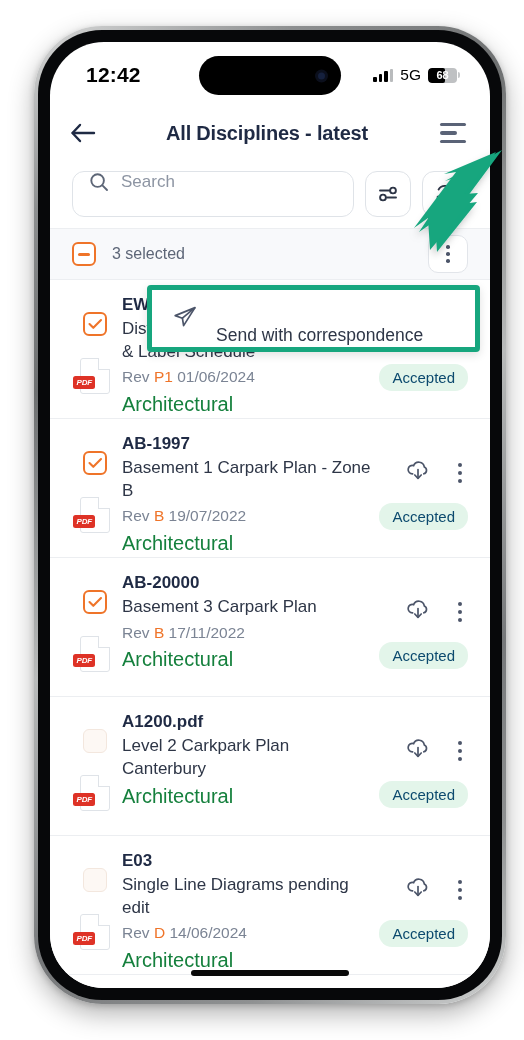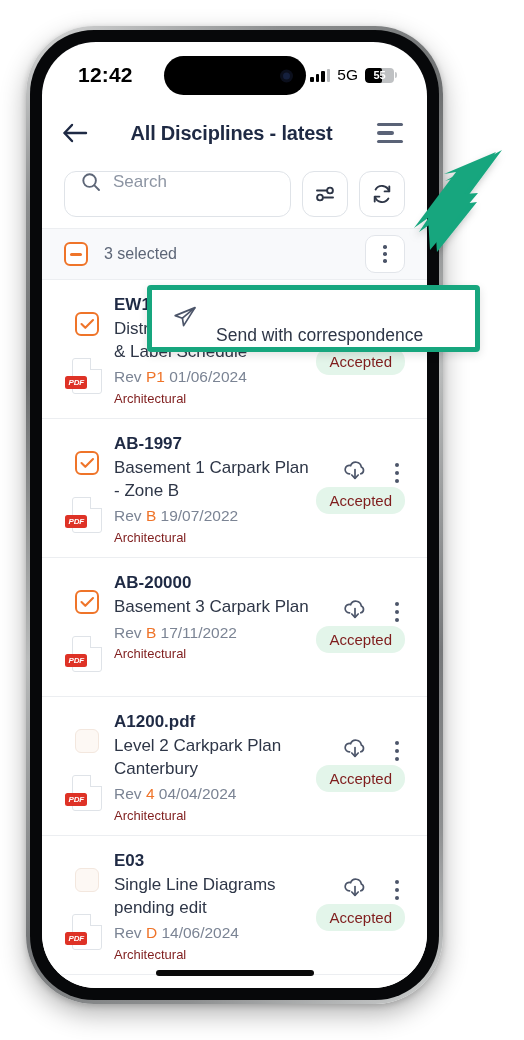--- a/index.html
+++ b/index.html
@@ -11,22 +11,22 @@
   }
   .stage {
     position: relative;
     width: 524px; height: 1040px;
     background: #ffffff;
   }
 
   
   .phone-outer {
     position: absolute;
-    left: 26px; top: 26px;
-    width: 417px; height: 978px;
+    left: 34px; top: 26px;
+    width: 472px; height: 978px;
     border-radius: 68px;
     background: linear-gradient(145deg,#d9dada 0%,#8d8f90 14%,#6d6f70 28%,#b9bbbb 50%,#76787a 72%,#8e9091 86%,#cfd1d1 100%);
     box-shadow: 0 10px 26px rgba(0,0,0,.30), 0 2px 6px rgba(0,0,0,.18);
   }
   .phone-bezel {
     position: absolute;
     left: 4px; top: 4px; right: 4px; bottom: 4px;
     border-radius: 64px;
     background: #07080a;
   }
@@ -238,31 +238,32 @@
   }
   .doc-title {
     font-size: 17px; color: #2e3647;
     line-height: 1.33; margin-bottom: 3px;
   }
   .doc-rev {
     font-size: 15.5px; color: #7b8494;
     line-height: 1.45; margin-bottom: 2px;
   }
   .doc-rev b { color: #ef7429; font-weight: normal; }
-  .doc-disc { font-size: 13px; color: #7f1d1d; line-height: 1.3; }
+  .doc-disc { font-size: 20px; color: #15803d; line-height: 1.3; }
   .doc-right {
     width: 96px; flex: none;
     display: flex; flex-direction: column; align-items: flex-end;
     padding-top: 26px;
   }
   .right-icons { display: flex; align-items: center; gap: 22px; }
   .row-kebab { display: flex; flex-direction: column; align-items: center; gap: 4px; padding: 4px 6px; }
   .row-kebab i { width: 4px; height: 4px; border-radius: 50%; background: #4c5569; display: block; }
   .badge {
-    background: #e3f5ea; color: #7f1d1d;
+    margin-top: 16px;
+    background: #e3f5ea; color: #0c4a6e;
     font-size: 15px;
     padding: 5px 13px; border-radius: 13px;
     white-space: nowrap;
   }
 
   
   .popup-hl {
     position: absolute;
     left: 147px; top: 285px;
     width: 333px; height: 67px;
@@ -317,21 +318,21 @@
             <div class="sig-bars">
               <i></i>
                 <i></i>
                 <i></i>
                 <i></i>
             </div>
             <div class="net-label">5G</div>
             <div style="display:flex;align-items:center;">
               <div class="battery">
                 <div class="battery-fill"></div>
-                <div class="battery-num">55</div>
+                <div class="battery-num">68</div>
               </div>
               <div class="battery-cap"></div>
             </div>
           </div>
         </div>
 
         <div class="island">
           <div class="island-cam"></div>
         </div>
 
@@ -524,25 +525,20 @@
               <div class="cb empty"></div>
               <div class="file-ico">
                 <div class="sheet"></div>
                   <div class="fold"></div>
                 <div class="tag">PDF</div>
               </div>
             </div>
             <div class="doc-body">
               <div class="doc-code">A1200.pdf</div>
               <div class="doc-title">Level 2 Carkpark Plan Canterbury</div>
-              <div class="doc-rev">
-                <span>Rev</span>
-                <b>4</b>
-                <span>04/04/2024</span>
-              </div>
               <div class="doc-disc">Architectural</div>
             </div>
             <div class="doc-right">
               <div class="right-icons">
                 <span>
                   <svg width="24" height="24" viewBox="0 0 24 24" fill="none">
                     <path d="M6.6 14.8 A4.2 4.2 0 1 1 7.6 6.6 A5.6 5.6 0 0 1 18.3 8 A3.6 3.6 0 0 1 17.8 14.8" stroke="#4c5569" stroke-width="1.7" stroke-linecap="round"></path>
                     <path d="M12 10.5 V19" stroke="#4c5569" stroke-width="1.7" stroke-linecap="round"></path>
                     <path d="M8.8 16 L12 19.3 L15.2 16" stroke="#4c5569" stroke-width="1.7" stroke-linecap="round" stroke-linejoin="round"></path>
                   </svg>

